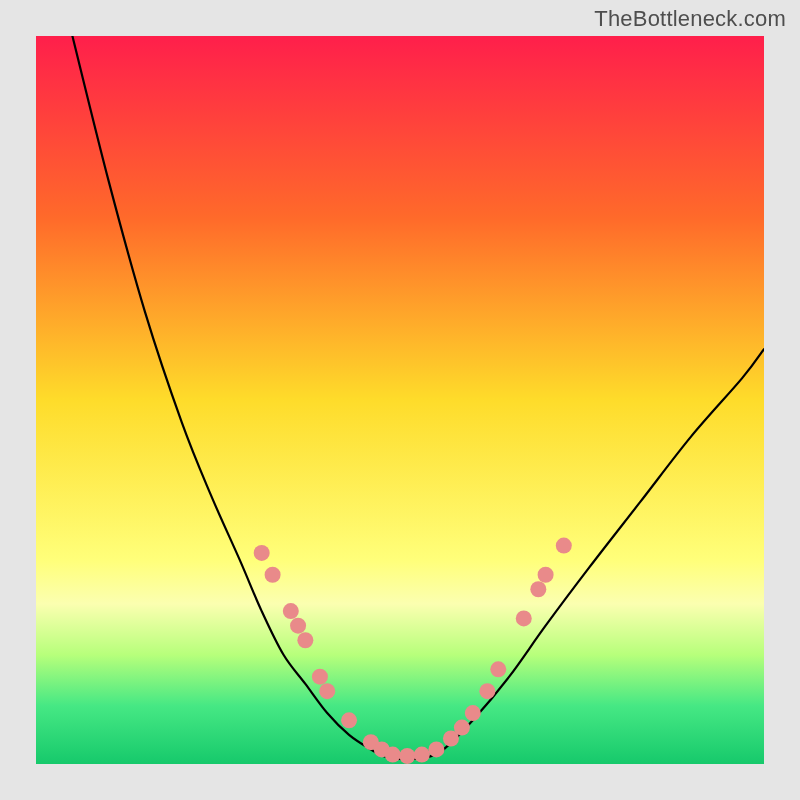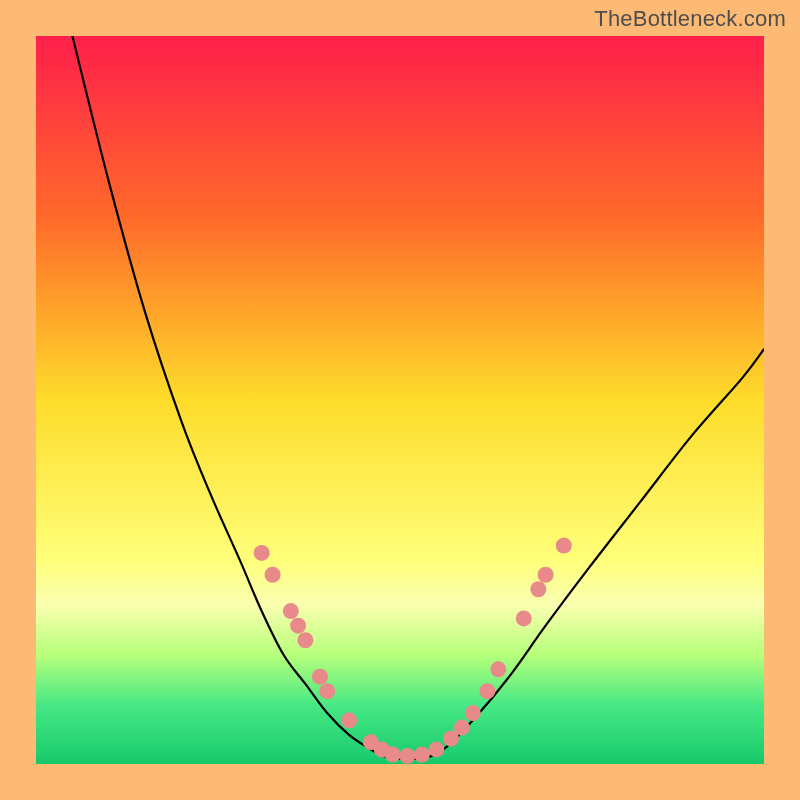--- a/index.html
+++ b/index.html
@@ -8,21 +8,21 @@
     width: 800px;
     height: 800px;
     background: #000;
     font-family: Arial, Helvetica, sans-serif;
     overflow: hidden;
   }
   .stage {
     position: relative;
     width: 800px;
     height: 800px;
-    background: #fdba74;
+    background: #e5e5e5;
   }
   .watermark {
     position: absolute;
     top: 6px;
     right: 14px;
     color: #4e4e4e;
     font-size: 22px;
     font-weight: 500;
     letter-spacing: 0.2px;
     z-index: 10;

